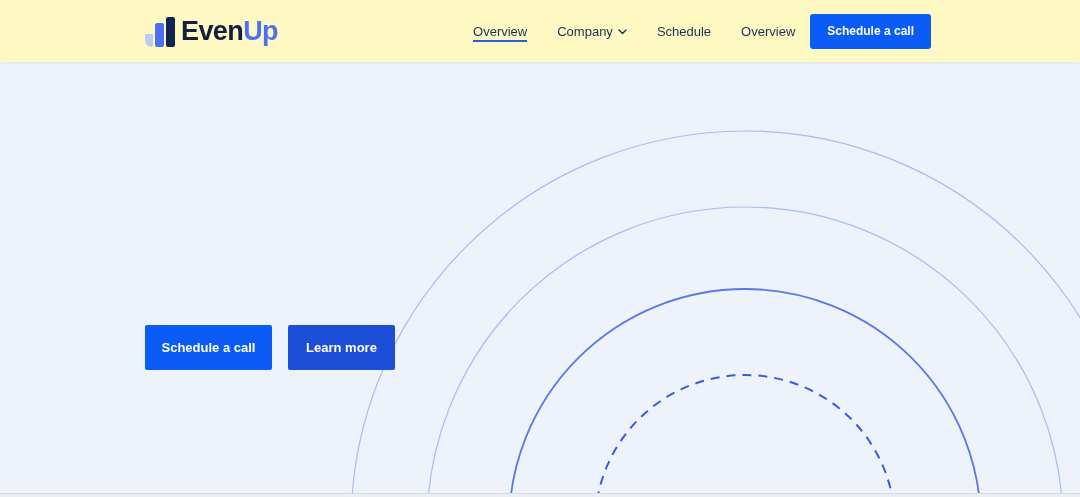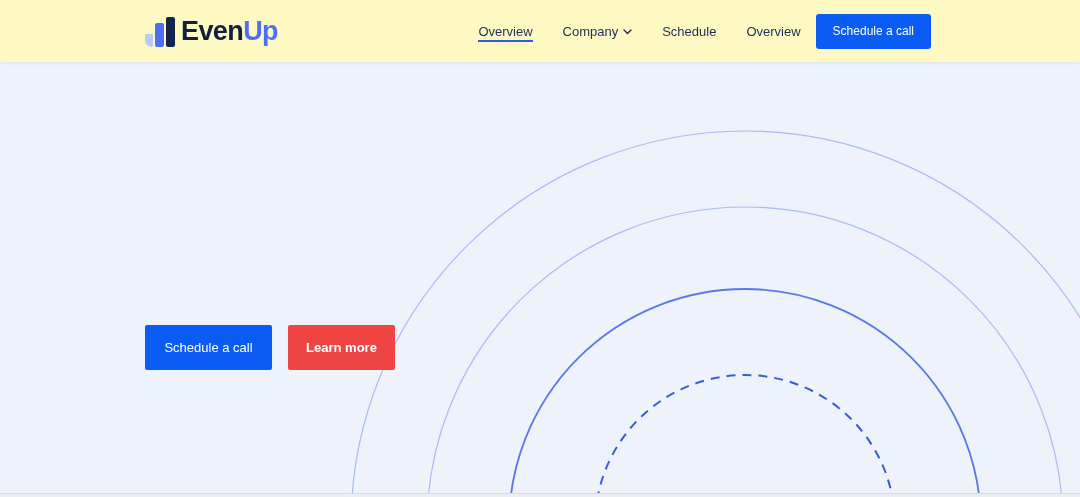--- a/index.html
+++ b/index.html
@@ -68,21 +68,21 @@
   }
   .chevron svg { display: block; }
 
   .header-actions { display: flex; align-items: center; gap: 15px; }
   .btn-blue {
     background: #0b5cf5;
     color: #ffffff;
     border: none;
     border-radius: 3px;
     font-family: "Liberation Sans", sans-serif;
-    font-weight: normal;
+    font-weight: bold;
     cursor: pointer;
   }
   .btn-header {
     height: 35px;
     padding: 0 17px;
     font-size: 12px;
   }
 
   
   .hero {
@@ -106,21 +106,21 @@
     z-index: 2;
   }
   .btn-hero {
     height: 45px;
     font-size: 13px;
     border-radius: 2px;
   }
   .btn-hero-primary { width: 127px; }
   .btn-amber {
     width: 107px;
-    background: #ef4444;
+    background: #1d4ed8;
     color: #ffffff;
     border: none;
     border-radius: 2px;
     font-family: "Liberation Sans", sans-serif;
     font-weight: bold;
     font-size: 13px;
     cursor: pointer;
   }
   .bottom-strip {
     position: absolute;

